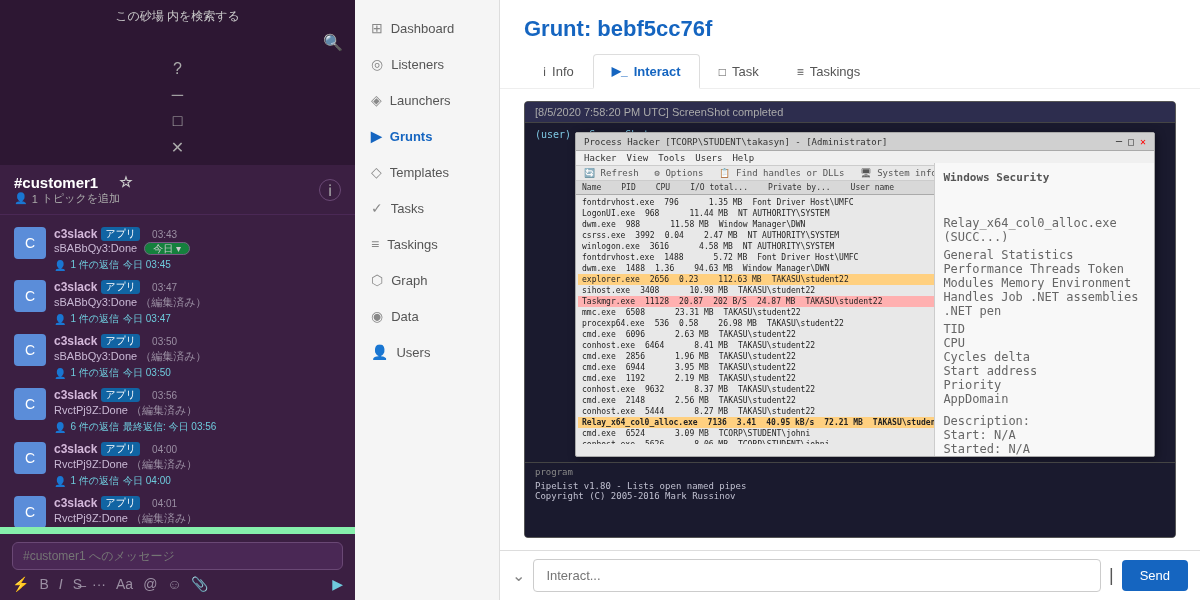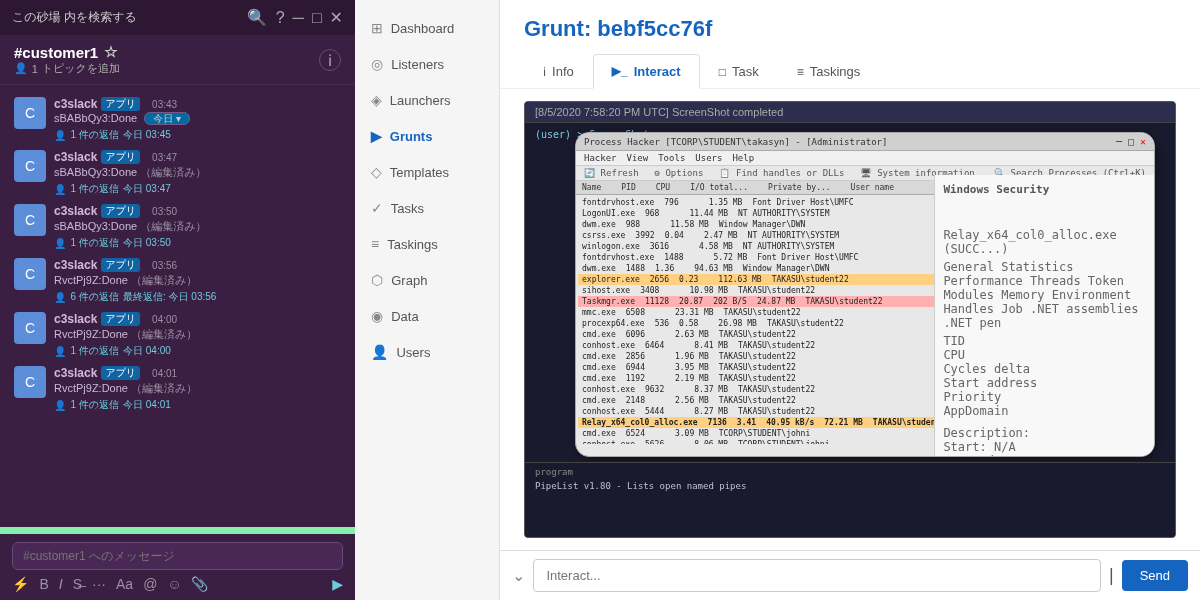--- a/index.html
+++ b/index.html
@@ -12,35 +12,36 @@
       display: flex;
       flex-direction: column;
       height: 600px;
     }
     .chat-header {
       background: #2d1733;
       padding: 8px 12px;
       display: flex;
       align-items: center;
       gap: 8px;
+      flex-direction: column;
     }
     .channel-header {
       padding: 8px 14px;
       display: flex;
       align-items: center;
       justify-content: space-between;
       border-bottom: 1px solid #4a2855;
     }
     .channel-name {
       color: #fff;
       font-size: 15px;
       font-weight: bold;
       display: flex;
       align-items: center;
-      gap: 6px;
+      gap: 21px;
     }
     .add-topic {
       color: #aaa;
       font-size: 11px;
       display: flex;
       align-items: center;
       gap: 4px;
     }
     .messages-list {
       flex: 1;
@@ -63,21 +64,21 @@
       align-items: center;
       justify-content: center;
       color: white;
       font-size: 14px;
     }
     .message-content { flex: 1; }
     .message-sender { color: #d4b8da; font-size: 12px; font-weight: 600; }
     .message-text { color: #c9b8d4; font-size: 11px; margin-top: 1px; }
     .badge { background: #1164a3; color: #fff; border-radius: 3px; padding: 0 4px; font-size: 10px; margin-right: 4px; }
     .timestamp { color: #9b8fa3; font-size: 10px; margin-left: 4px; }
-    .today-badge { background: #0369a1; border: 1px solid #7a5885; color: #ccc; border-radius: 10px; padding: 0 8px; font-size: 10px; margin-left: 4px; }
+    .today-badge { background: #15803d; border: 1px solid #7a5885; color: #ccc; border-radius: 10px; padding: 0 8px; font-size: 10px; margin-left: 4px; }
     .reply-info { color: #6ecadc; font-size: 10px; display: flex; align-items: center; gap: 4px; margin-top: 2px; }
     .message-input-area {
       padding: 8px 12px;
       border-top: 7px solid #86efac;
     }
     .message-input-box {
       background: #4a2855;
       border: 1px solid #6a4875;
       border-radius: 6px;
       padding: 6px 10px;
@@ -197,21 +198,21 @@
     }
     .terminal-prompt { color: #7ec8e3; }
     .process-window {
       position: absolute;
       top: 30px;
       left: 50px;
       right: 20px;
       bottom: 80px;
       background: #e8e8e8;
       border: 1px solid #aaa;
-      border-radius: 14px;
+      border-radius: 2px;
       overflow: hidden;
       box-shadow: 2px 2px 8px rgba(0,0,0,0.4);
     }
     .process-titlebar {
       background: #d0d0d0;
       padding: 3px 8px;
       font-size: 10px;
       color: #333;
       display: flex;
       align-items: center;
@@ -221,21 +222,21 @@
     .process-controls { display: flex; gap: 6px; }
     .process-menu { background: #f0f0f0; padding: 2px 8px; font-size: 9px; color: #333; display: flex; gap: 10px; border-bottom: 1px solid #ccc; }
     .process-toolbar { background: #e8e8e8; padding: 2px 8px; font-size: 9px; color: #555; display: flex; align-items: center; gap: 16px; border-bottom: 1px solid #ccc; }
     .process-table-header { background: #d8d8d8; padding: 2px 6px; font-size: 8px; color: #333; display: flex; gap: 20px; border-bottom: 1px solid #aaa; }
     .process-rows { font-size: 8px; color: #222; padding: 2px; }
     .process-row { display: flex; gap: 10px; padding: 1px 4px; }
     .process-row.selected { background: #ffd080; }
     .process-row.highlighted { background: #ffb0b0; }
     .sidebar-panel {
       position: absolute;
-      top: 42px;
+      top: 30px;
       right: 0;
       width: 38%;
       bottom: 0;
       background: #f8f8f8;
       border-left: 1px solid #ccc;
       font-size: 9px;
       padding: 4px;
     }
     .windows-security { color: #555; font-weight: bold; font-size: 11px; padding: 4px; }
     .bottom-terminal {
@@ -758,20 +759,21 @@
                 </div>
               </div>
             </div>
           </div>
         </div>
       </div>
 
       <div class="bottom-terminal">
         <div style="color:#888;margin-bottom:4px;">program</div>
         <div>PipeList v1.80 - Lists open named pipes</div>
+        <div>Copyright (C) 2005-2016 Mark Russinov</div>
       </div>
     </div>
   </div>
 
   <div class="interact-footer">
     <span style="color:#888;">⌄</span>
     <input class="interact-input" type="text" placeholder="Interact..." style="">
     <span style="color:#555;font-size:18px;">|</span>
     <button class="send-button">Send</button>
   </div>

